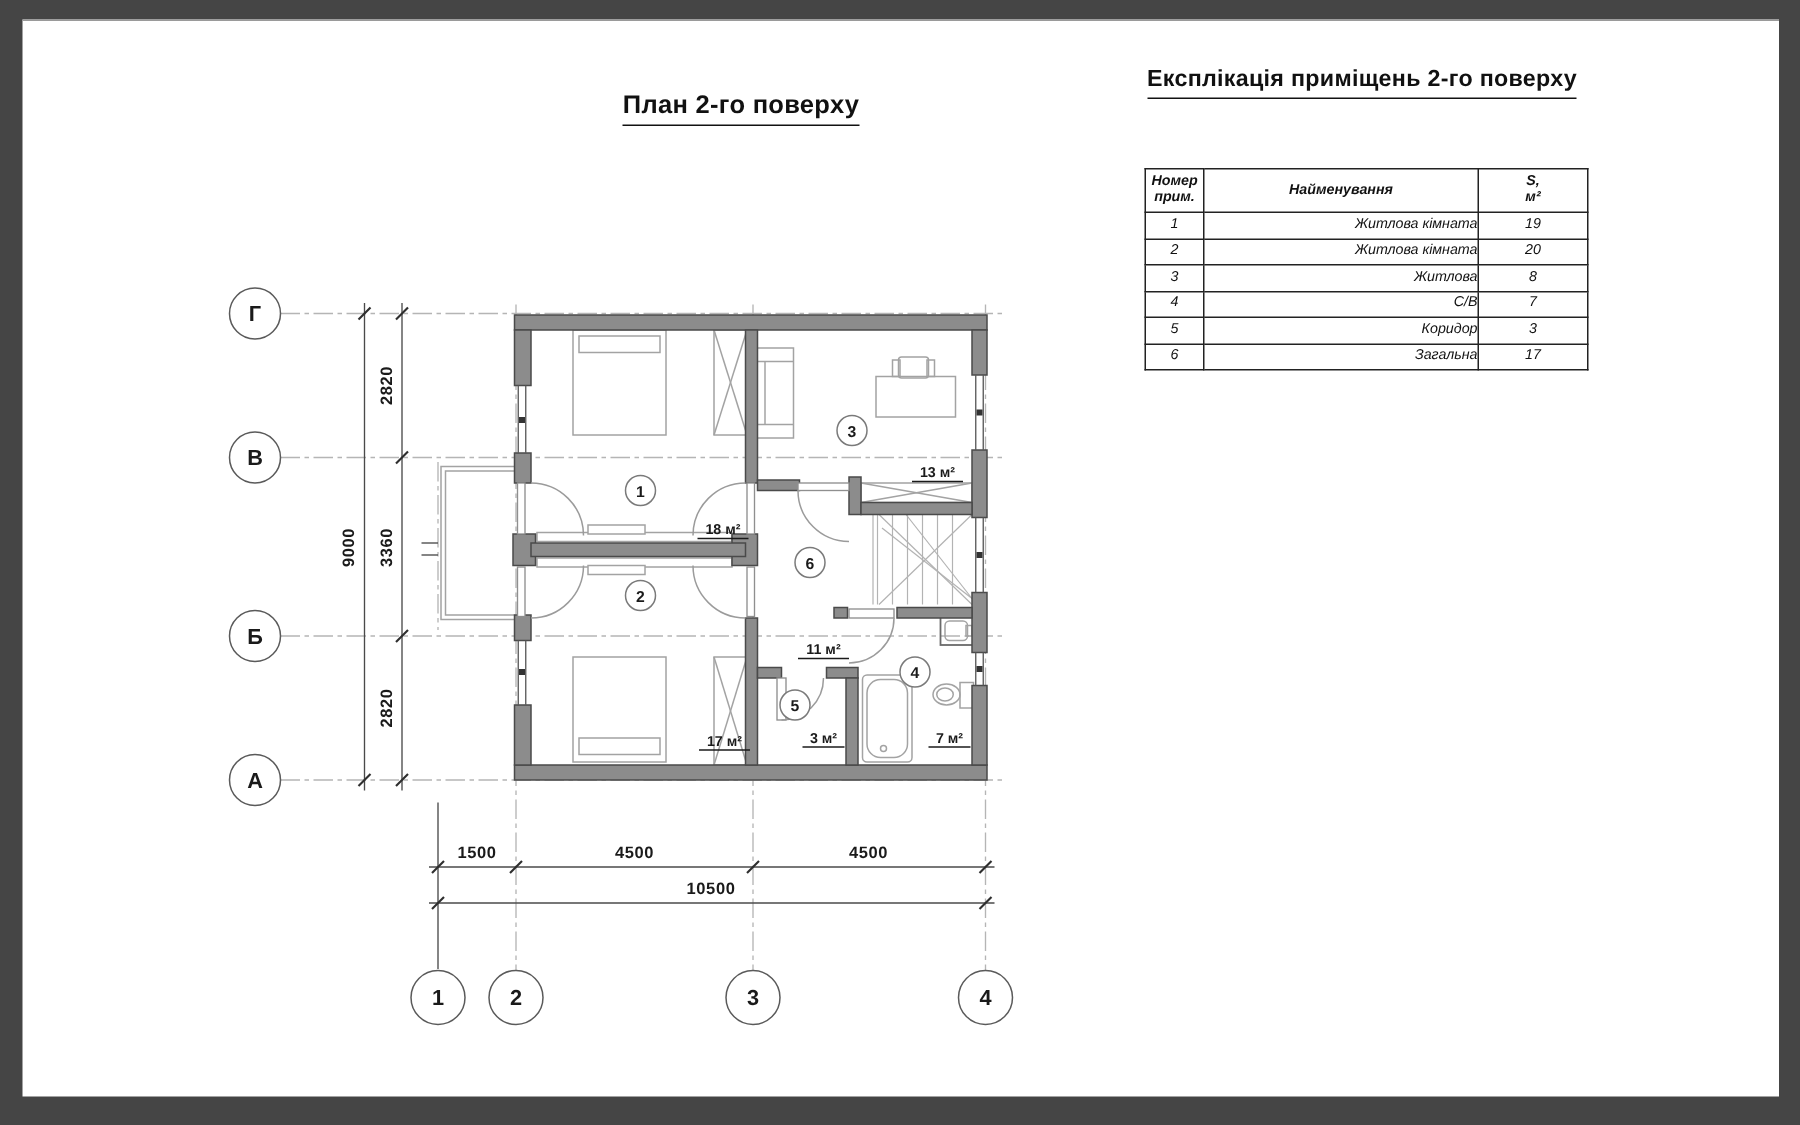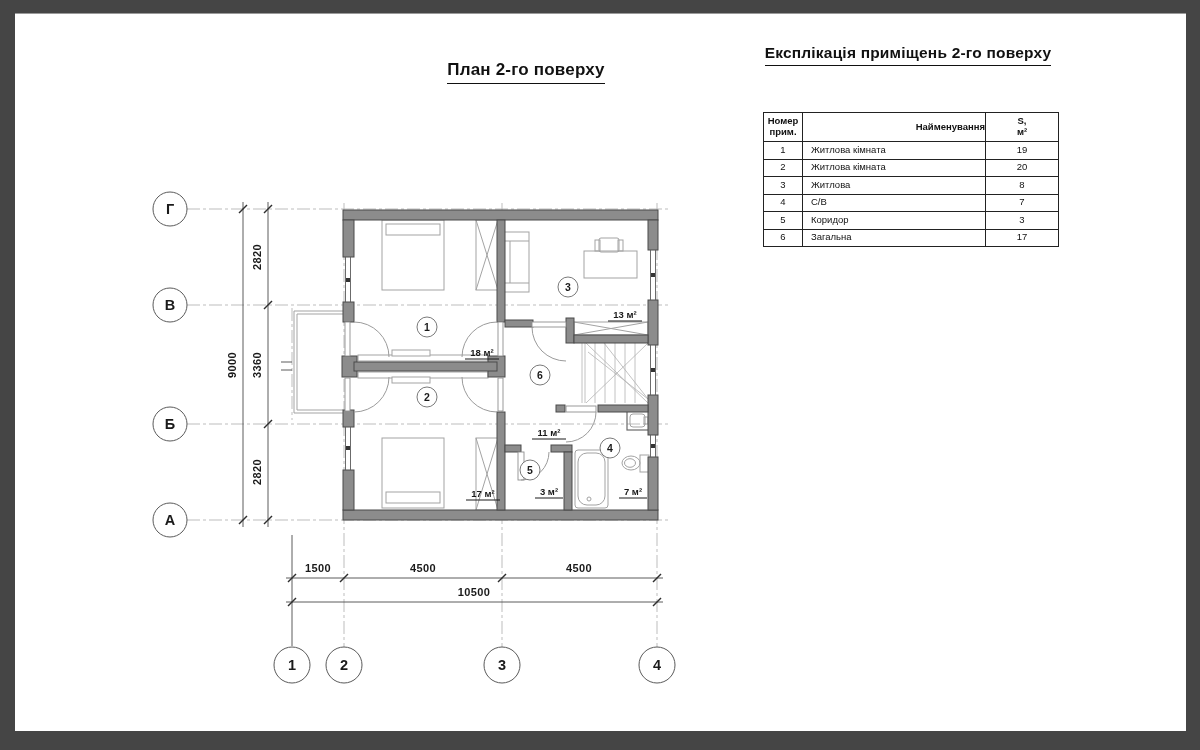--- a/index.html
+++ b/index.html
@@ -1,33 +1,33 @@
 <!DOCTYPE html>
 <html><head>
 <meta charset="utf-8">
 <style>
   html,body{margin:0;padding:0;background:#454545;}
   .frame{position:relative;width:1200px;height:750px;background:#454545;overflow:hidden;
          font-family:"Liberation Sans",sans-serif;}
   .sheet{position:absolute;left:15px;top:13px;width:1171px;height:717px;background:#ffffff;
          border-top:1px solid #9a9a9a;}
   .drawing{position:absolute;left:0;top:0;width:1200px;height:750px;}
-  .title-wrap{position:absolute;left:356px;top:60px;width:340px;text-align:center;}
+  .title-wrap{position:absolute;left:324px;top:60px;width:340px;text-align:center;}
   .title-wrap span{display:inline-block;font-size:17px;font-weight:bold;color:#111;
          border-bottom:1.6px solid #111;padding-bottom:3px;letter-spacing:.2px;}
   .expl-title-wrap{position:absolute;left:760px;top:44px;width:296px;text-align:center;}
   .expl-title-wrap span{display:inline-block;font-size:15.5px;font-weight:bold;color:#111;
          border-bottom:1.6px solid #111;padding-bottom:3px;letter-spacing:.2px;}
   table.expl{position:absolute;left:763px;top:112px;width:292px;border-collapse:collapse;
-         table-layout:fixed;color:#111;border:1.5px solid #111;}
+         table-layout:fixed;color:#111;border:1.5px solid #111;font-style:italic;}
   table.expl td{border:1px solid #222;padding:0;font-size:9.5px;line-height:1.15;
          text-align:center;vertical-align:middle;overflow:hidden;}
   table.expl td.hdr{font-weight:600;height:28px;font-size:9.5px;}
   table.expl td.num{width:38px;}
-  table.expl td.nm {width:182px;text-align:left;padding-left:8px;}
+  table.expl td.nm {width:182px;text-align:right;padding-left:8px;}
   table.expl td.sq {width:72px;}
   table.expl tr.r td{height:16.5px;}
   table.expl td.foot{height:17px;font-weight:600;font-size:9.5px;}
   
   .cl   {stroke:#b5b5b5;stroke-width:.9;stroke-dasharray:13 3 3 3;fill:none;}
   .furn {stroke:#a3a3a3;stroke-width:1;fill:none;}
   .furnw{stroke:#a3a3a3;stroke-width:1;fill:#ffffff;}
   .stair{stroke:#b3b3b3;stroke-width:.8;fill:none;}
   .wall {fill:#8c8c8c;stroke:#4a4a4a;stroke-width:1;}
   .win  {stroke:#5a5a5a;stroke-width:.9;fill:none;}
@@ -297,21 +297,21 @@
     <span>Експлікація приміщень 2-го поверху</span>
   </div>
 
   <table class="expl">
     <tbody>
         <tr>
       <td class="hdr num">
         <div>Номер</div>
         <div>прим.</div>
       </td>
-      <td class="hdr nm" style="text-align:right;padding-left:0;">
+      <td class="hdr nm" style="text-align:center;padding-left:0;">
         <div>Найменування</div>
       </td>
       <td class="hdr sq">
         <div>S,</div>
         <div>м²</div>
       </td>
     </tr>
     <tr class="r">
       <td class="num">1</td>
       <td class="nm">Житлова кімната</td>

